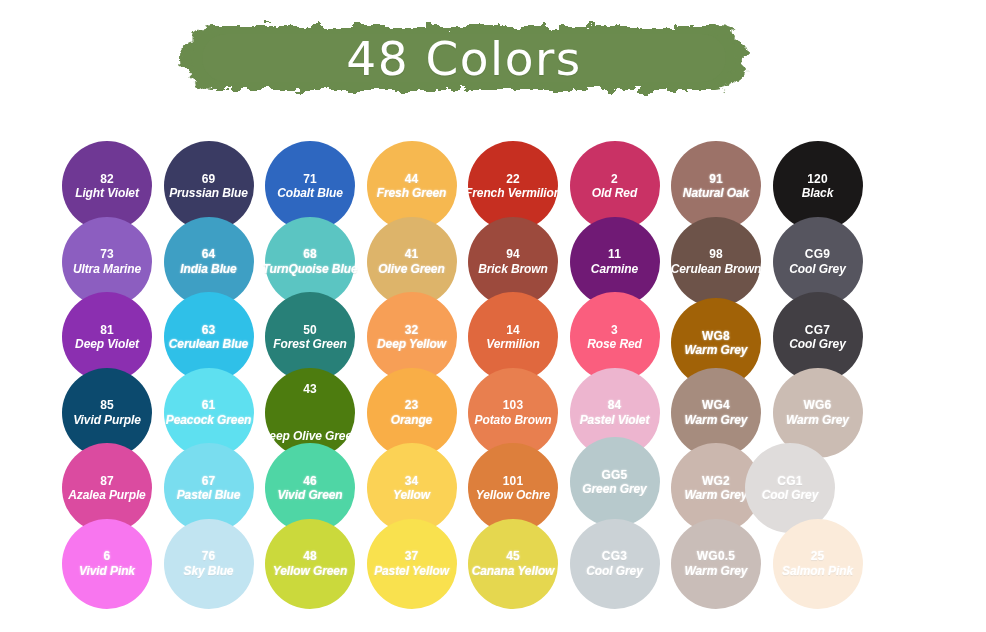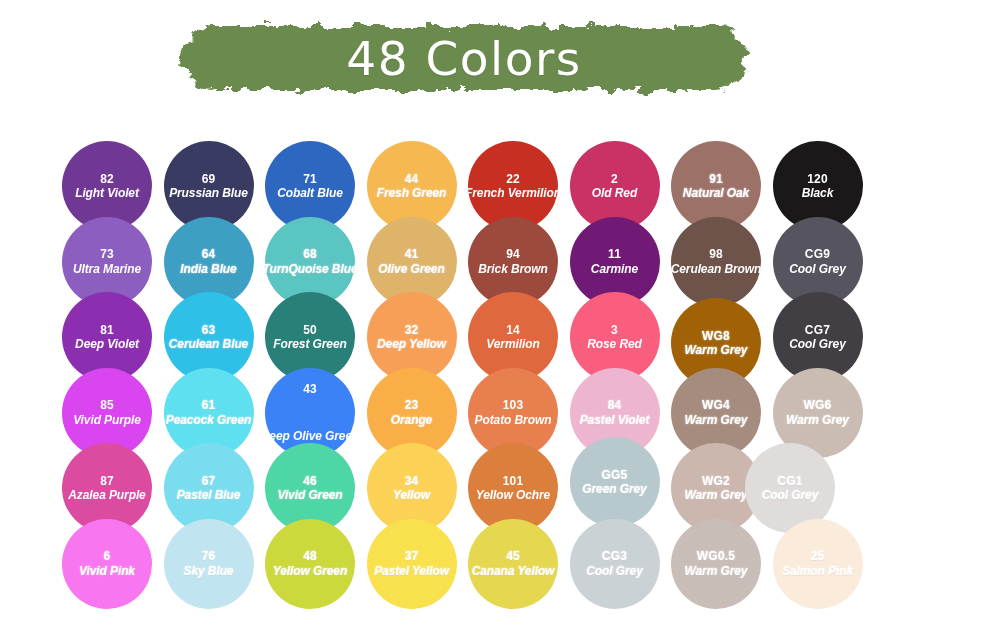--- a/index.html
+++ b/index.html
@@ -203,29 +203,29 @@
       <div class="name">Rose Red</div>
     </div>
     <div class="swatch light" style="left: 609px; top: 157px; background: #a16207; z-index: 3;">
       <div class="code">WG8</div>
       <div class="name">Warm Grey</div>
     </div>
     <div class="swatch" style="left: 710.5px; top: 151px; background: rgb(66, 63, 68); z-index: 3;">
       <div class="code">CG7</div>
       <div class="name">Cool Grey</div>
     </div>
-    <div class="swatch" style="left: 0px; top: 226.5px; background: #d946ef; z-index: 4;">
+    <div class="swatch" style="left: 0px; top: 226.5px; background: #0c4a6e; z-index: 4;">
       <div class="code">85</div>
       <div class="name">Vivid Purple</div>
     </div>
     <div class="swatch light" style="left: 101.5px; top: 226.5px; background: rgb(94, 224, 240); z-index: 4;">
       <div class="code">61</div>
       <div class="name">Peacock Green</div>
     </div>
-    <div class="swatch tiny" style="left: 203px; top: 226.5px; background: #3b82f6; z-index: 4; gap: 33px;">
+    <div class="swatch tiny" style="left: 203px; top: 226.5px; background: #4d7c0f; z-index: 4; gap: 33px;">
       <div class="code">43</div>
       <div class="name">Deep Olive Green</div>
     </div>
     <div class="swatch light" style="left: 304.5px; top: 226.5px; background: rgb(249, 174, 71); z-index: 4;">
       <div class="code">23</div>
       <div class="name">Orange</div>
     </div>
     <div class="swatch" style="left: 406px; top: 226.5px; background: rgb(232, 127, 79); z-index: 4;">
       <div class="code">103</div>
       <div class="name">Potato Brown</div>

